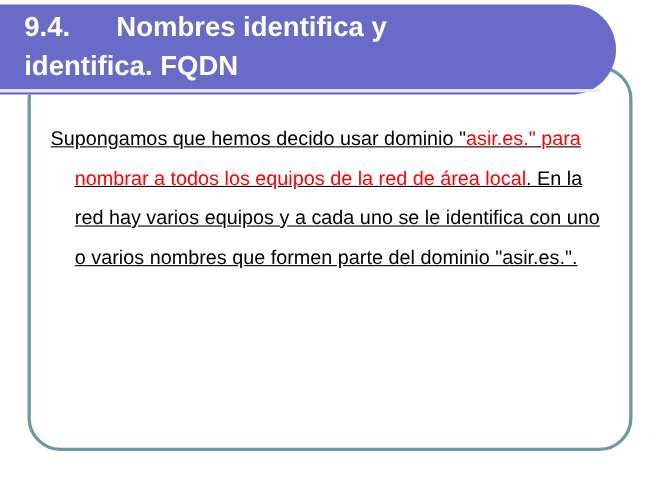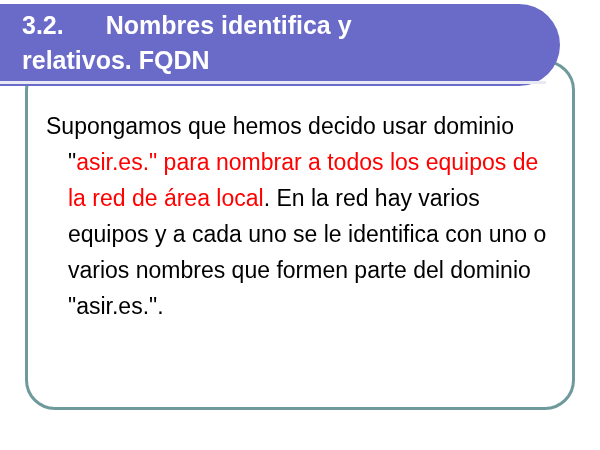--- a/index.html
+++ b/index.html
@@ -79,37 +79,38 @@
     width: 42px;
   }
 
   
   .body-text {
     position: absolute;
     left: 46px;
     top: 108px;
     width: 508px;
     color: #000000;
-    font-size: 23px;
+    font-size: 18px;
     line-height: 36px;
     text-indent: -22px;
     padding-left: 22px;
     box-sizing: border-box;
+    text-decoration: underline;
   }
   .hl-red { color: #ff0000; }
 </style>
 </head>
 <body>
 
 <div id="slide">
 
   <div class="content-frame"></div>
   <div class="frame-top-mask"></div>
 
   <div class="title-bar">
     <div class="title-underline"></div>
   </div>
 
-  <div class="title-text"><span>3.2.</span><span class="tab-gap"></span><span>Nombres identifica y</span><br><span>relativos. FQDN</span></div>
+  <div class="title-text"><span>9.4.</span><span class="tab-gap"></span><span>Nombres identifica y</span><br><span>identifica. FQDN</span></div>
 
   <div class="body-text"><span>Supongamos que hemos decido usar dominio "</span><span class="hl-red">asir.es." para nombrar a todos los equipos de la red de área local</span><span>. En la red hay varios equipos y a cada uno se le identifica con uno o varios nombres que formen parte del dominio "asir.es.".</span></div>
 
 </div>
 
 </body></html>

